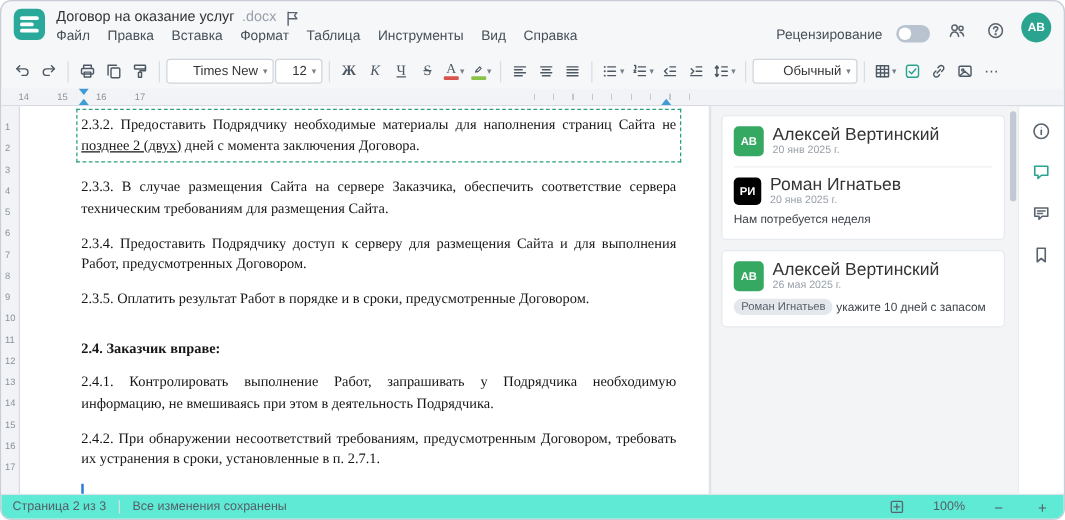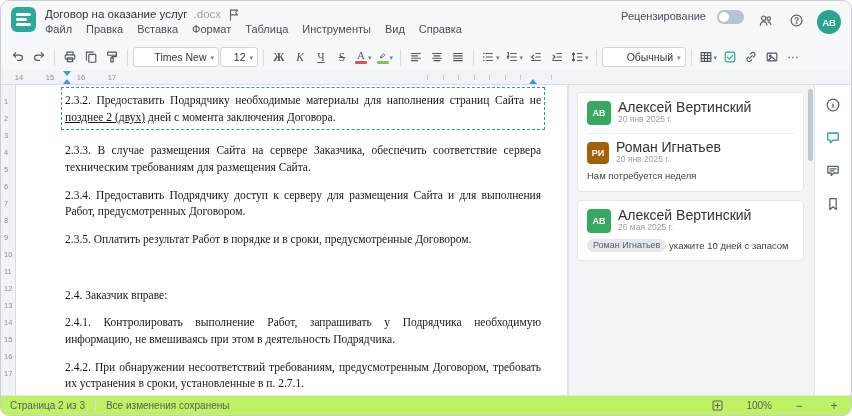--- a/index.html
+++ b/index.html
@@ -12,21 +12,21 @@
   
   .topbar{display:flex;align-items:flex-start;height:42px;padding:6px 10px 0 10px;}
   .logo{width:25px;height:25px;border-radius:6px;background:#2aa99a;display:flex;flex-direction:column;justify-content:center;gap:2.5px;padding:0 5px;margin-right:9px;cursor:pointer;flex:none;}
   .logo i{display:block;height:2.4px;background:#fff;border-radius:2px;}
   .logo i:nth-child(2){width:70%;}
   .tblock{flex:1;min-width:0;}
   .title-row{display:flex;align-items:center;gap:6px;font-size:11.5px;color:#333;line-height:13px;}
   .title-ext{color:#9aa1ab;}
   .menubar{display:flex;gap:14px;margin-top:2px;font-size:11px;color:#46505a;}
   .menubar span{cursor:pointer;}
-  .top-right{display:flex;align-items:flex-start;gap:11px;margin-left:auto;padding-top:3px;flex:none;}
+  .top-right{display:flex;align-items:flex-end;gap:11px;margin-left:auto;padding-top:3px;flex:none;}
   .review-label{font-size:11px;color:#46505a;}
   .toggle{width:27px;height:14px;border-radius:8px;background:#b9c3cf;position:relative;cursor:pointer;}
   .toggle::after{content:"";position:absolute;width:10px;height:10px;border-radius:50%;background:#fff;top:2px;left:2px;}
   .icon-btn{width:20px;height:20px;display:flex;align-items:center;justify-content:center;cursor:pointer;}
   .icon-btn svg{width:15px;height:15px;fill:none;stroke:#5a646e;stroke-width:1.3;stroke-linecap:round;stroke-linejoin:round;}
   .avatar{width:24px;height:24px;border-radius:50%;background:#2aa38f;color:#fff;font-size:9.5px;font-weight:bold;display:flex;align-items:center;justify-content:center;cursor:pointer;}
   
   .toolbar{display:flex;align-items:center;height:28px;padding:0 7px;gap:1px;overflow:hidden;}
   .tbtn{height:22px;min-width:20px;display:flex;align-items:center;justify-content:center;border-radius:3px;color:#4c5863;font-size:11.5px;gap:1px;padding:0 2px;cursor:pointer;flex:none;}
   .tbtn svg{width:14px;height:14px;fill:none;stroke:#4c5863;stroke-width:1.3;stroke-linecap:round;stroke-linejoin:round;}
@@ -49,44 +49,44 @@
   .m-hang{left:62px;bottom:0;border-left:4px solid transparent;border-right:4px solid transparent;border-bottom:5px solid #3d9bd5;}
   .m-right{left:528px;bottom:0;border-left:4px solid transparent;border-right:4px solid transparent;border-bottom:5px solid #3d9bd5;}
   
   .main{display:flex;height:310px;}
   .v-ruler{position:relative;width:15px;background:#f1f3f6;border-right:1px solid #d8dce2;font-size:7.5px;color:#8a919b;flex:none;}
   .v-ruler span{position:absolute;left:3px;}
   .page{flex:1;background:#fff;padding:5px 26px 0 49px;font-family:"Liberation Serif",serif;font-size:11.5px;line-height:1.45;color:#161616;text-align:justify;overflow:hidden;position:relative;border-right:1px solid #dfe2e7;}
   .para{margin:0 0 11px;}
   .commented{border:1px dashed #2aa07c;margin:-3px -4px 12px;padding:4px 3px;}
   .uline{text-decoration:underline;}
-  .gap-top{margin-top:39px;}
+  .gap-top{margin-top:23px;font-weight:bold;}
   .caret-line{position:relative;height:14px;}
   .text-caret{position:absolute;left:0;top:0;width:1.5px;height:13px;background:#2a7fd4;}
   
   .comments{width:246px;background:#f3f4f6;border-left:1px solid #e0e3e8;padding:7px 10px 7px 8px;overflow:hidden;position:relative;flex:none;}
   .card{background:#fff;border:1px solid #e6e9ed;border-radius:4px;padding:8px 9px;margin-bottom:8px;cursor:pointer;}
   .c-head{display:flex;align-items:center;gap:7px;margin-bottom:6px;}
   .c-avatar{width:24px;height:24px;border-radius:4px;color:#fff;font-size:9px;font-weight:bold;display:flex;align-items:center;justify-content:center;flex:none;}
   .c-avatar.green{background:#35a862;}
-  .c-avatar.blue{background:#a16207;}
+  .c-avatar.blue{background:#000000;}
   .c-name{font-size:14px;font-weight:normal;color:#333;line-height:11px;}
   .c-date{font-size:8.5px;color:#9aa1ab;margin-top:1px;}
   .c-text{font-size:9.5px;color:#3d434a;line-height:1.35;}
   .reply{margin-top:8px;padding-top:8px;border-top:1px solid #eef0f3;}
   .reply .c-avatar{width:22px;height:22px;}
   .chip{display:inline-block;background:#e4e7ec;border-radius:8px;padding:0.5px 6px;color:#555e68;font-size:9px;}
   .cscroll{position:absolute;right:1px;top:4px;width:5px;height:300px;}
   .cscroll .thumb{position:absolute;top:0;width:5px;height:72px;border-radius:3px;background:#c3c9d2;cursor:pointer;}
   
   .rail{width:37px;background:#fff;border-left:1px solid #e3e6ea;display:flex;flex-direction:column;align-items:center;padding-top:10px;gap:13px;flex:none;}
   .rail .icon-btn svg{width:16px;height:16px;}
   .rail .active svg{stroke:#2aa38f;}
   
-  .statusbar{height:20px;border-top:1px solid #e0e3e8;background:#bef264;display:flex;align-items:center;font-size:10px;color:#555e68;padding:0 9px;gap:10px;}
+  .statusbar{height:20px;border-top:1px solid #e0e3e8;background:#5eead4;display:flex;align-items:center;font-size:10px;color:#555e68;padding:0 9px;gap:10px;}
   .sdiv{width:1px;height:11px;background:#d9dde3;}
   .status-right{margin-left:auto;display:flex;align-items:center;gap:19px;}
   .zoom-btn{width:16px;height:16px;display:flex;align-items:center;justify-content:center;font-size:12px;color:#555e68;cursor:pointer;}
   .status-right .icon-btn svg{width:13px;height:13px;}
 </style>
 </head>
 <body>
 
 <div class="app">
 

